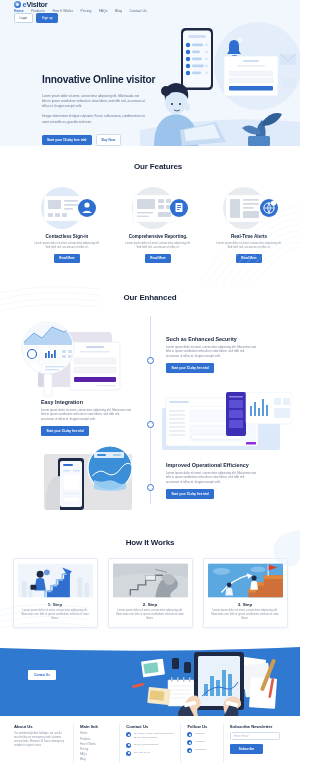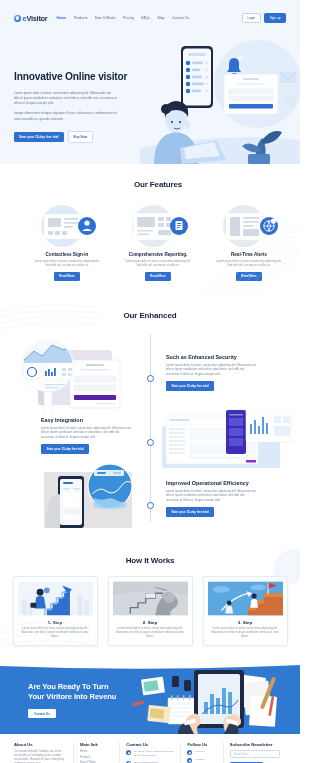--- a/index.html
+++ b/index.html
@@ -8,22 +8,22 @@
     font-family:"Liberation Sans", sans-serif;
     background:#ffffff;
     color:#1e2a45;
     overflow:hidden;
     font-size:4px;
   }
   .page { position:relative; width:300px; height:763px; overflow:hidden; }
 
   
   .navbar{
-    height:18px; background:#f2f7fd; display:flex; align-items:center;
-    padding:18px 14px; position:relative; z-index:20;
+    height:18px; background:#f2f7fd; display:flex; 
+    padding:0 14px; position:relative; z-index:20;flex-direction:column;
   }
   .brand{ display:flex; align-items:center; gap:1.5px; margin-right:9px;}
   .brand-mark{
     width:7px;height:7px;border-radius:50%;
     background:radial-gradient(circle at 35% 35%,#8fb7e8 0%,#3a7bd5 55%,#2264c0 100%);
     position:relative; flex:none;
   }
   .brand-mark:after{
     content:""; position:absolute; left:2px; top:1.6px; width:3px;height:3.6px;
     border-radius:50% 50% 45% 45%; background:#e9f2fc;
@@ -39,21 +39,21 @@
     border-radius:1.5px; padding:2px 4.5px; white-space:nowrap;
   }
   .btn-signup{
     font-size:3.2px; color:#fff; background:#2f6fd0; border:0.5px solid #2f6fd0;
     border-radius:1.5px; padding:2px 4.5px; white-space:nowrap;
   }
 
   
   .hero{
     position:relative; height:128px; background:#f2f7fd; overflow:hidden;
-    display:flex; align-items:center;
+    display:flex; align-items:flex-end;padding-left:28px;
   }
   .hero-copy{ width:146px; padding:14px 0 0 14px; position:relative; z-index:4; }
   .hero-title{
     font-size:10.2px; line-height:12.6px; font-weight:700; color:#16233c;
     letter-spacing:-.2px;
   }
   .hero-p{
     font-size:3.1px; line-height:5.3px; color:#6b7890; margin-top:7px; width:103px;
   }
   .hero-p2{ margin-top:5px; }
@@ -616,24 +616,20 @@
       <g fill="#2b3a57">
         <path d="M58 72 q0-10 10-12 l6 12z"></path>
         <path d="M118 72 q2-10 -8-12 l-6 12z"></path>
       </g>
       <g fill="#ffffff">
         <rect x="64" y="58" width="12" height="4" rx="1" transform="rotate(-14 70 60)"></rect>
         <rect x="106" y="58" width="12" height="4" rx="1" transform="rotate(14 112 60)"></rect>
       </g>
     </svg>
     <div class="cta-copy">
-      <div class="cta-h">
-        <div>Are You Ready To Turn</div>
-        <div>Your Viritore Into Revenu</div>
-      </div>
       <div class="btn-contact">Contact Us</div>
     </div>
   </div>
 
   <div class="footer">
     <div class="f-cols">
 
       <div class="f-col c-about">
         <div class="f-h">About Us</div>
         <div class="f-text">Our weekends/public holidays, we can be reached by our emergency and customer service-lines. Maintain 24 hours emergency number in urgent cases.</div>

